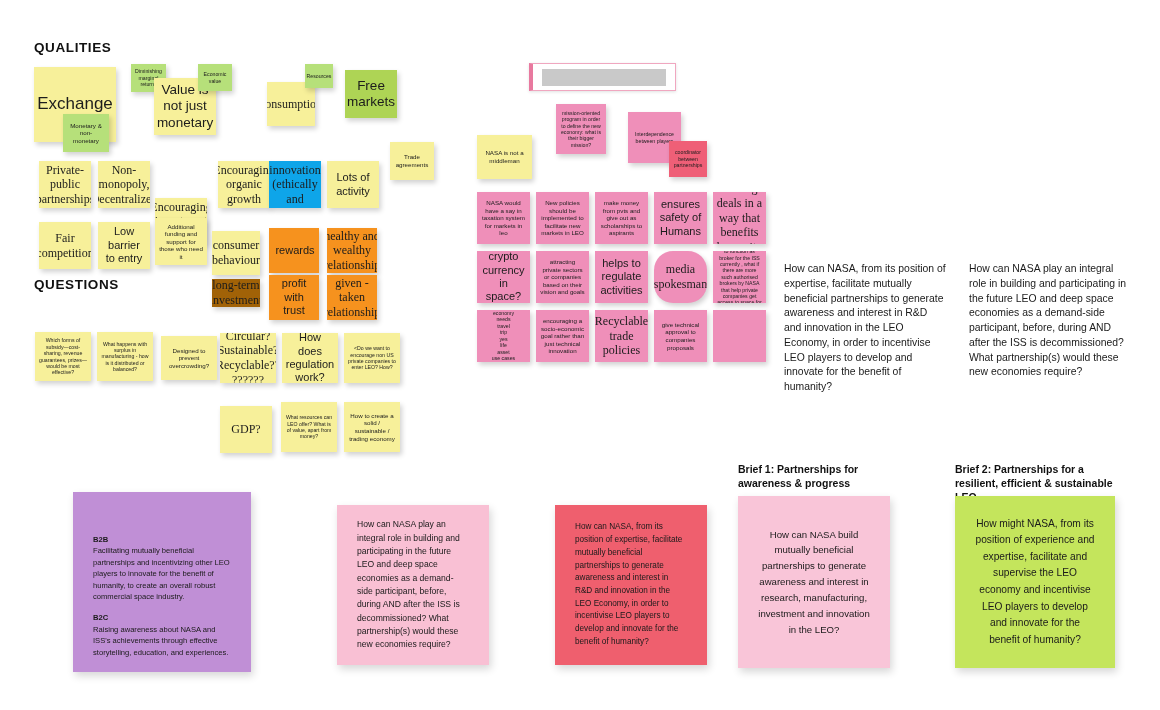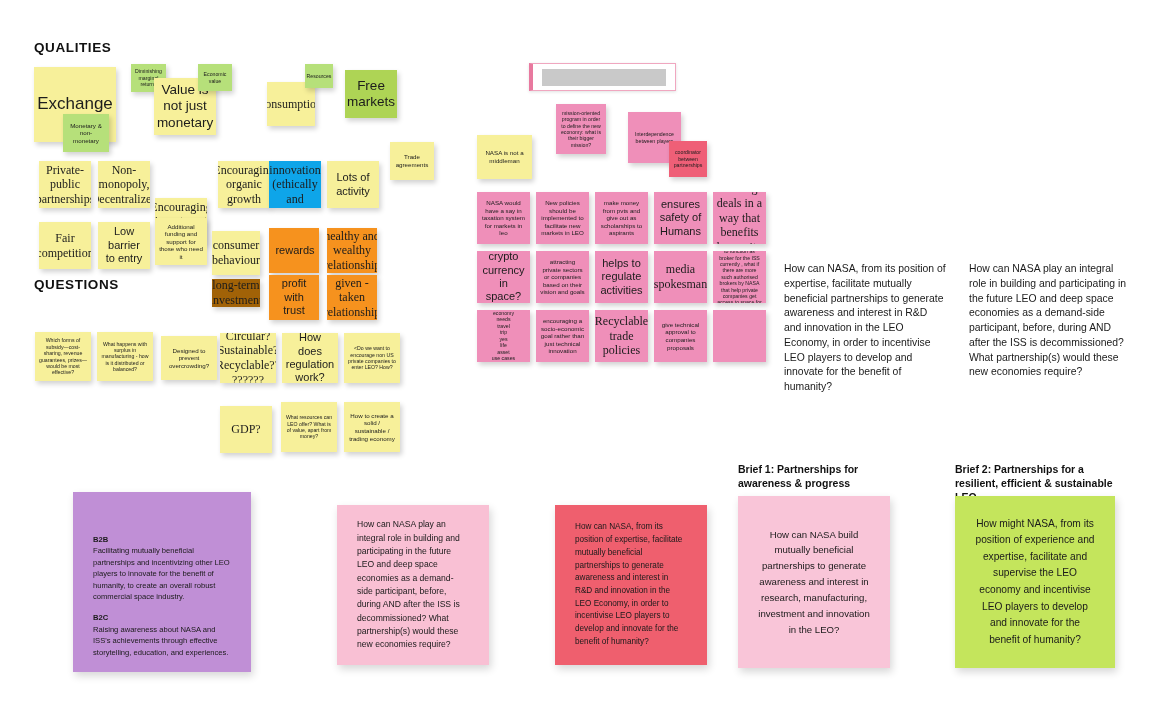--- a/index.html
+++ b/index.html
@@ -227,21 +227,21 @@
 
   <div class="note l" style="left:477px; top:251px; width:53px; height:52px; background:#ef8fb9;">
     <span>crypto currency in space?</span>
   </div>
   <div class="note xs" style="left:536px; top:251px; width:53px; height:52px; background:#ef8fb9;">
     <span>attracting private sectors or companies based on their vision and goals</span>
   </div>
   <div class="note l" style="left:595px; top:251px; width:53px; height:52px; background:#ef8fb9;">
     <span>helps to regulate activities</span>
   </div>
-  <div class="note s" style="left:654px; top:251px; width:53px; height:52px; background:#ef8fb9;">
+  <div class="note s" style="left:654px; top:251px; width:53px; height:52px; background:#ef8fb9;border-radius:19px;">
     <span>media spokesman</span>
   </div>
   <div class="note tiny" style="left:713px; top:251px; width:53px; height:52px; background:#ef8fb9;">
     <span>CASIS &amp; has to be to function as broker for the ISS currently , what if there are more such authorised brokers by NASA that help private companies get access to space for the right reasons</span>
   </div>
 
   <div class="note tiny listnote" style="left:477px; top:310px; width:53px; height:52px; background:#ef8fb9;">
     <span>as guidelines to the economy</span>
     <span id="guidelines-items" style="display: block; white-space: pre; line-height: 1.25;">needs
 travel

